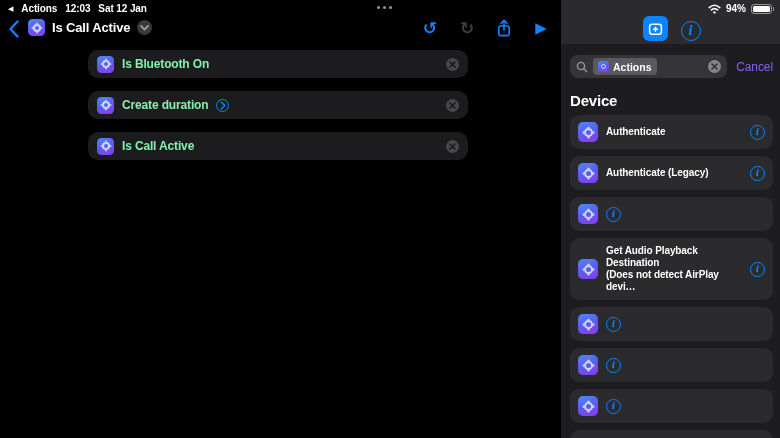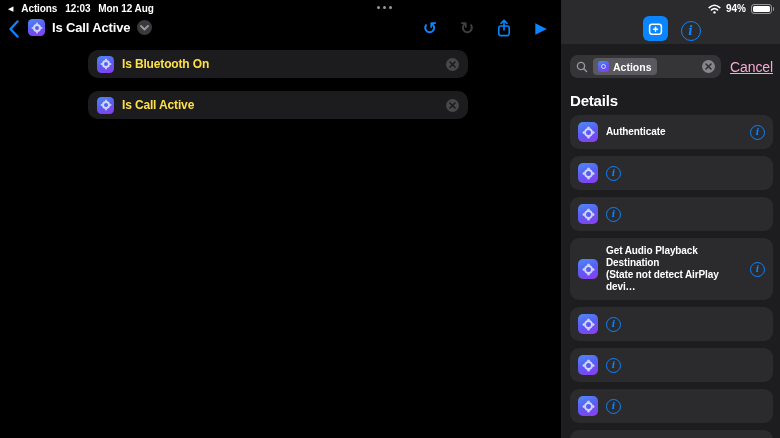--- a/index.html
+++ b/index.html
@@ -58,21 +58,21 @@
   .icon-lg .glyph { width:9px; height:9px; }
   .icon-sm { width:11px; height:11px; border-radius:3px; }
   .icon-sm .glyph { width:5px; height:5px; border-width:1.4px; box-shadow:none; }
 
   
   .canvas { position:absolute; left:88px; top:50px; width:380px; }
   .card {
     height:28px; border-radius:10px; background:#1c1c1e; margin-bottom:13px;
     display:flex; align-items:center; gap:8px; padding:0 9px; cursor:pointer;
   }
-  .card-label { font-size:12px; font-weight:700; letter-spacing:-.15px; color:#fde047; }
+  .card-label { font-size:12px; font-weight:700; letter-spacing:-.15px; color:#86efac; }
   .spacer { flex:1; }
   .close-btn {
     width:13px; height:13px; border-radius:50%; background:#48484a; flex:none;
     display:flex; align-items:center; justify-content:center; cursor:pointer;
   }
   .detail-btn {
     width:13px; height:13px; border-radius:50%; border:1.5px solid #0a84ff; flex:none;
     display:flex; align-items:center; justify-content:center; cursor:pointer;
   }
 
@@ -107,21 +107,21 @@
   .search-row { display:flex; align-items:center; gap:9px; }
   .search-field {
     flex:1; height:23px; border-radius:8px; background:#353538;
     display:flex; align-items:center; gap:5px; padding:0 6px; cursor:text;
   }
   .token-chip {
     display:flex; align-items:center; gap:4px; height:17px; padding:0 5px;
     background:#5a5a5e; border-radius:4px; cursor:pointer;
   }
   .token-label { font-size:10.5px; font-weight:600; color:#fff; }
-  .cancel-label { font-size:14px; color:#f9a8d4; cursor:pointer; letter-spacing:-.1px;text-decoration:underline; }
+  .cancel-label { font-size:12px; color:#8b5cf6; cursor:pointer; letter-spacing:-.1px; }
   .clear-btn {
     width:13px; height:13px; border-radius:50%; background:#85858a; flex:none;
     display:flex; align-items:center; justify-content:center; cursor:pointer;
   }
 
   .section-title { margin-top:14px; font-size:15px; font-weight:700; letter-spacing:-.2px; color:#fff; }
 
   .row-list { margin-top:6px; }
   .lib-row {
     min-height:28px; border-radius:9px; background:#2b2b2d; margin-bottom:7px;
@@ -139,21 +139,21 @@
 </style>
 </head>
 <body>
 
 <div class="screen">
 
   <div class="status-left">
     <span class="back-tri">◀</span>
     <span>Actions</span>
     <span>12:03</span>
-    <span>Mon 12 Aug</span>
+    <span>Sat 12 Jan</span>
   </div>
 
   <div class="nav-back">
     <svg width="12" height="18" viewBox="0 0 12 18">
       <polyline points="9.5,1.5 2.5,9 9.5,16.5" fill="none" stroke="#0a84ff" stroke-width="2.4" stroke-linecap="round" stroke-linejoin="round"></polyline>
     </svg>
   </div>
 
   <div class="shortcut-chip">
     <span class="app-icon icon-md">
@@ -201,20 +201,38 @@
       <span class="card-label">Is Bluetooth On</span>
       <span class="spacer"></span>
       <span class="close-btn">
         <svg width="7" height="7" viewBox="0 0 7 7">
           <line x1="1" y1="1" x2="6" y2="6" stroke="#1a1a1c" stroke-width="1.6" stroke-linecap="round"></line>
           <line x1="6" y1="1" x2="1" y2="6" stroke="#1a1a1c" stroke-width="1.6" stroke-linecap="round"></line>
         </svg>
       </span>
     </div>
 
+    <div class="card">
+      <span class="app-icon icon-md">
+          <span class="glyph"></span>
+        </span>
+      <span class="card-label">Create duration</span>
+      <span class="detail-btn">
+        <svg width="6" height="9" viewBox="0 0 6 9">
+          <polyline points="1.2,1 4.8,4.5 1.2,8" fill="none" stroke="#0a84ff" stroke-width="1.6" stroke-linecap="round" stroke-linejoin="round"></polyline>
+        </svg>
+      </span>
+      <span class="spacer"></span>
+      <span class="close-btn">
+        <svg width="7" height="7" viewBox="0 0 7 7">
+          <line x1="1" y1="1" x2="6" y2="6" stroke="#1a1a1c" stroke-width="1.6" stroke-linecap="round"></line>
+          <line x1="6" y1="1" x2="1" y2="6" stroke="#1a1a1c" stroke-width="1.6" stroke-linecap="round"></line>
+        </svg>
+      </span>
+    </div>
 
     <div class="card">
       <span class="app-icon icon-md">
           <span class="glyph"></span>
         </span>
       <span class="card-label">Is Call Active</span>
       <span class="spacer"></span>
       <span class="close-btn">
         <svg width="7" height="7" viewBox="0 0 7 7">
           <line x1="1" y1="1" x2="6" y2="6" stroke="#1a1a1c" stroke-width="1.6" stroke-linecap="round"></line>
@@ -270,58 +288,59 @@
           <span class="clear-btn">
             <svg width="7" height="7" viewBox="0 0 7 7">
               <line x1="1" y1="1" x2="6" y2="6" stroke="#2e2e31" stroke-width="1.5" stroke-linecap="round"></line>
               <line x1="6" y1="1" x2="1" y2="6" stroke="#2e2e31" stroke-width="1.5" stroke-linecap="round"></line>
             </svg>
           </span>
         </div>
         <span class="cancel-label">Cancel</span>
       </div>
 
-      <div class="section-title">Details</div>
+      <div class="section-title">Device</div>
 
       <div class="row-list">
 
         <div class="lib-row">
           <span class="app-icon icon-lg">
               <span class="glyph"></span>
             </span>
           <span class="lib-label">Authenticate</span>
           <span class="row-info">
               <span>i</span>
             </span>
         </div>
 
         <div class="lib-row">
           <span class="app-icon icon-lg">
               <span class="glyph"></span>
             </span>
+          <span class="lib-label">Authenticate (Legacy)</span>
           <span class="row-info">
               <span>i</span>
             </span>
         </div>
 
         <div class="lib-row">
           <span class="app-icon icon-lg">
               <span class="glyph"></span>
             </span>
           <span class="row-info">
               <span>i</span>
             </span>
         </div>
 
         <div class="lib-row">
           <span class="app-icon icon-lg">
               <span class="glyph"></span>
             </span>
           <span class="lib-label">Get Audio Playback Destination
-(State not detect AirPlay devi…</span>
+(Does not detect AirPlay devi…</span>
           <span class="row-info">
               <span>i</span>
             </span>
         </div>
 
         <div class="lib-row">
           <span class="app-icon icon-lg">
               <span class="glyph"></span>
             </span>
           <span class="row-info">

